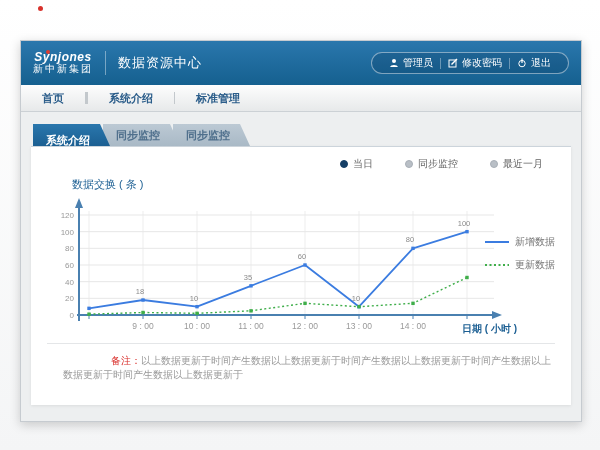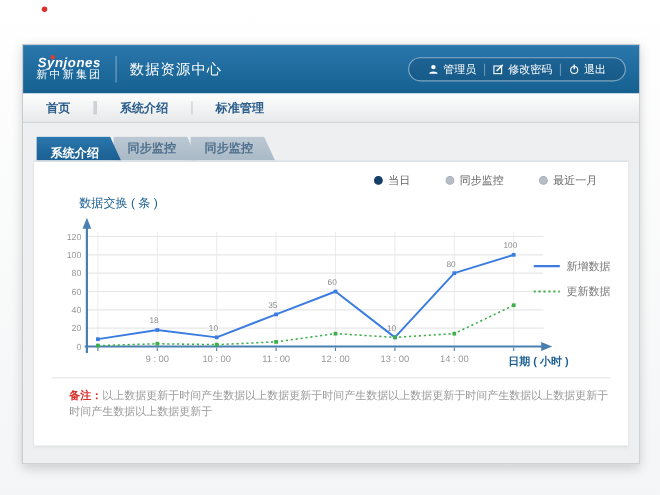--- a/index.html
+++ b/index.html
@@ -62,21 +62,21 @@
   .range-row{position:absolute;top:10px;right:28px;display:flex;gap:32px;align-items:flex-end;font-size:10px;color:#666;}
   .range-opt{display:flex;align-items:center;gap:5px;cursor:pointer;}
   .radio-dot{width:8px;height:8px;border-radius:50%;background:#b9bfc6;border:1px solid #a8afb7;box-sizing:border-box;}
   .range-opt.selected .radio-dot{background:#153f66;border-color:#153f66;}
   .y-title{position:absolute;top:30px;left:41px;font-size:11px;font-weight:normal;color:#1c5f93;}
   .chart-svg{position:absolute;left:18px;top:46px;width:470px;height:150px;}
   .chart-legend{position:absolute;right:16px;top:88px;font-size:10px;color:#777;}
   .legend-item{display:flex;align-items:center;gap:6px;margin-bottom:9px;white-space:nowrap;}
   .panel-divider{position:absolute;left:16px;right:16px;top:196px;border-top:1px solid #e4e6e8;}
   .note{position:absolute;top:207px;left:32px;right:18px;font-size:10px;color:#9a9a9a;line-height:1.4;}
-  .note-label{color:#d9302c;font-weight:bold;}
+  .note-label{color:#d9302c;font-weight:normal;margin-left:48px;}
 </style>
 </head>
 <body>
 
 <div class="red-dot"></div>
 
 <div class="window">
 
   <header class="app-header">
     <div class="logo">

